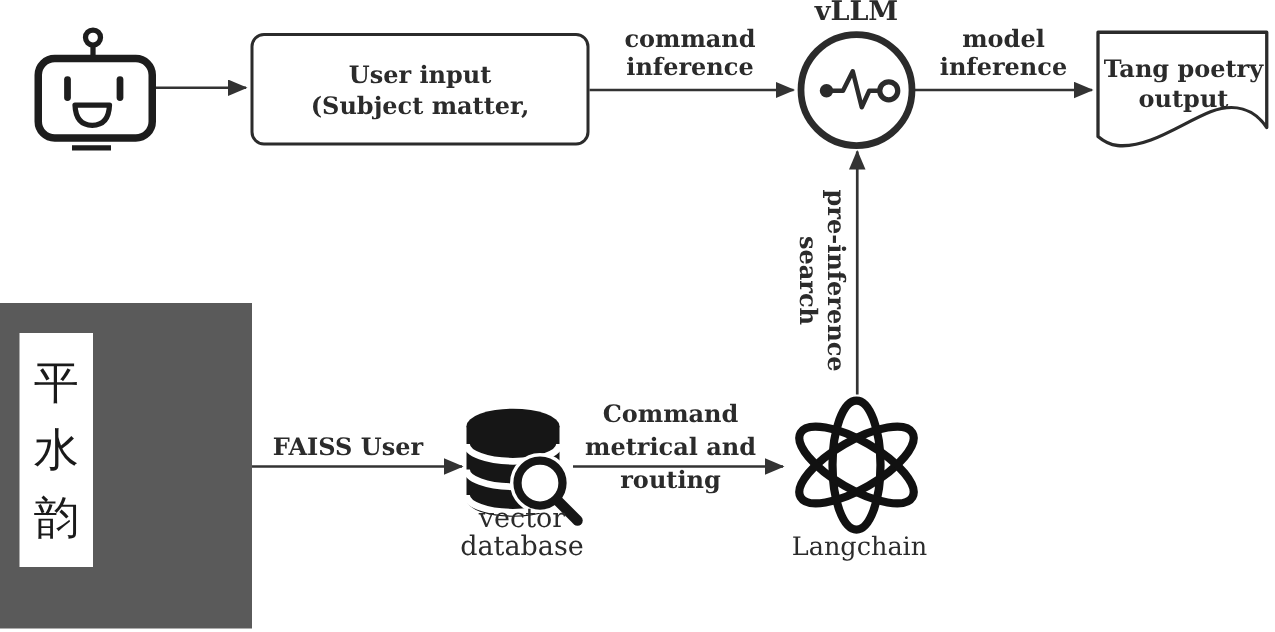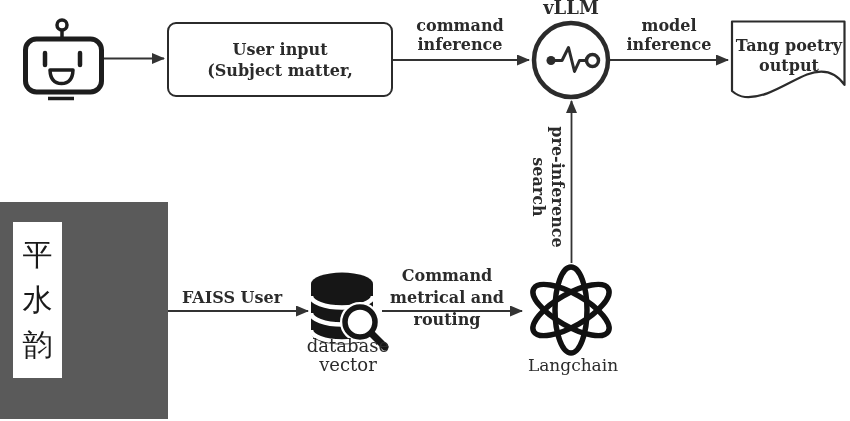--- a/index.html
+++ b/index.html
@@ -135,19 +135,19 @@
 
   <div class="label lbl-s" style="left:172px;top:288px;width:120px;">FAISS User</div>
 
   <div class="label" style="left:387px;top:265px;width:120px;font-size:16px;line-height:22px;">
     <span>Command</span>
     <span>metrical and</span>
     <span>routing</span>
   </div>
 
   <div class="label plain" style="left:288px;top:336px;width:120px;font-size:18px;line-height:19px;">
+    <span>vector</span>
     <span>database</span>
-    <span>vector</span>
   </div>
 
   <div class="label plain" style="left:513px;top:355px;width:120px;font-size:17px;">Langchain</div>
 
 </div>
 
 </body></html>

